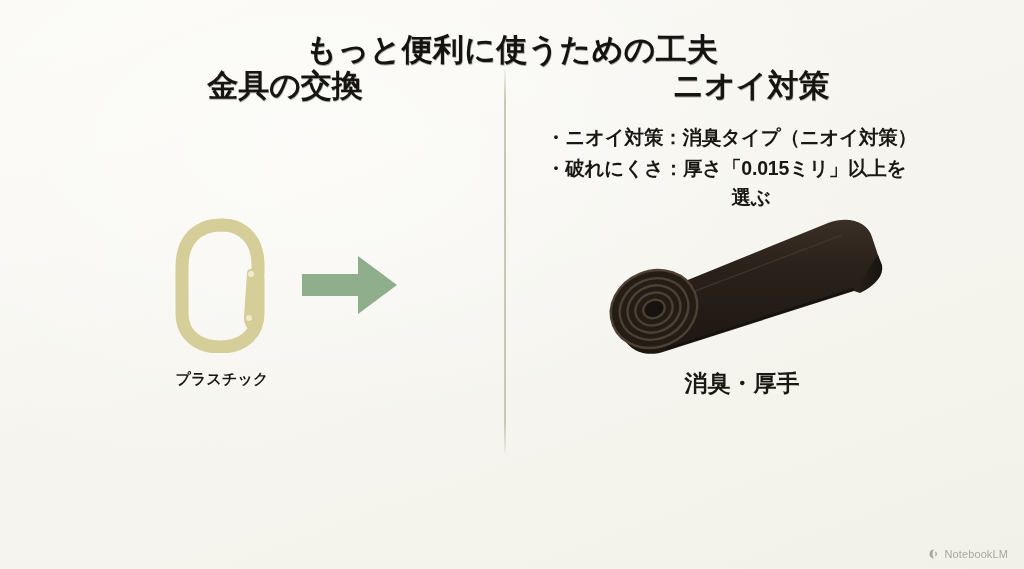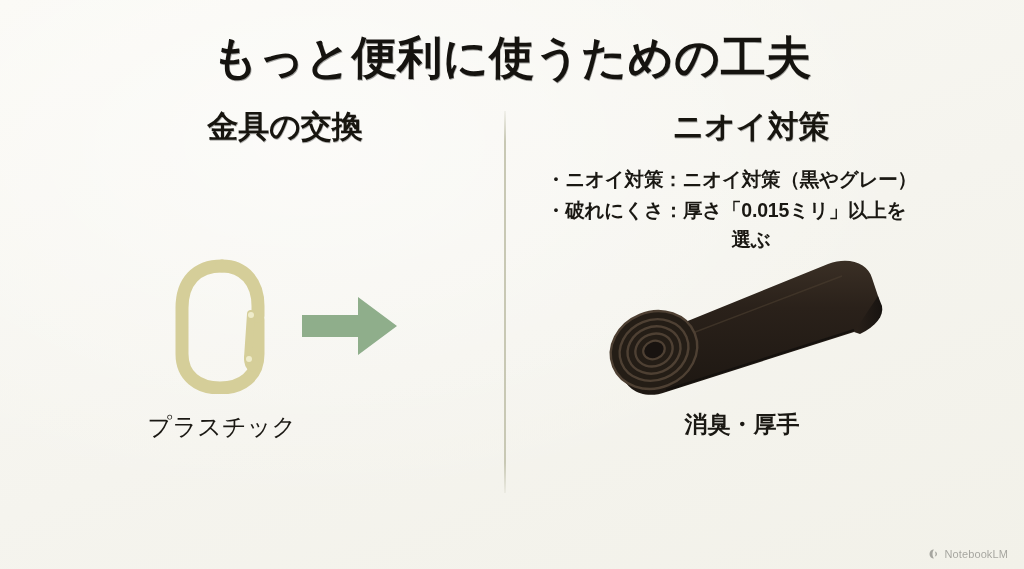--- a/index.html
+++ b/index.html
@@ -29,32 +29,31 @@
       linear-gradient(160deg, #faf9f4 0%, #f5f4ee 55%, #f2f1e9 100%);
     pointer-events: none;
   }
   .slide > * { position: relative; }
 
   
   .title {
     text-align: center;
     margin: 0;
     padding-top: 33px;
-    font-size: 45px;
+    font-size: 31px;
     line-height: 1.12;
     font-weight: 700;
     letter-spacing: 0.01em;
     color: #15130f;
     text-shadow: 0.6px 0.6px 0 rgba(0,0,0,0.35);
   }
 
   
   .columns {
     display: flex;
-    margin-top: 26px;
     padding: 0 46px;
     box-sizing: border-box;
     height: 400px;
   }
   .col {
     flex: 1 1 0;
     position: relative;
     box-sizing: border-box;
   }
   .col-left  { padding: 0 14px 0 34px; }
@@ -122,22 +121,22 @@
     text-align: center;
   }
   .fig-art {
     height: 138px;
     display: flex;
     align-items: center;
     justify-content: center;
   }
   .caption {
     margin-top: 16px;
-    font-size: 24px;
-    font-weight: 400;
+    font-size: 15px;
+    font-weight: 700;
     color: #1a1813;
     letter-spacing: 0.01em;
     text-align: center;
   }
   .arrow-cell {
     width: 106px;
     height: 138px;
     display: flex;
     align-items: center;
     justify-content: center;
@@ -230,21 +229,21 @@
       </div>
     </div>
 
     <div class="divider"></div>
 
     <div class="col col-right">
       <h2 class="col-title">ニオイ対策</h2>
 
       <ul class="bullets">
         <li>
-          <span>・ニオイ対策：ニオイ対策（黒やグレー）</span>
+          <span>・ニオイ対策：消臭タイプ（ニオイ対策）</span>
         </li>
         <li>
           <span>・破れにくさ：厚さ「0.015ミリ」以上を</span>
           <span class="cont">選ぶ</span>
         </li>
       </ul>
 
       <div class="roll-wrap">
         <div class="roll-art">
           <svg width="300" height="148" viewBox="0 0 300 148">

